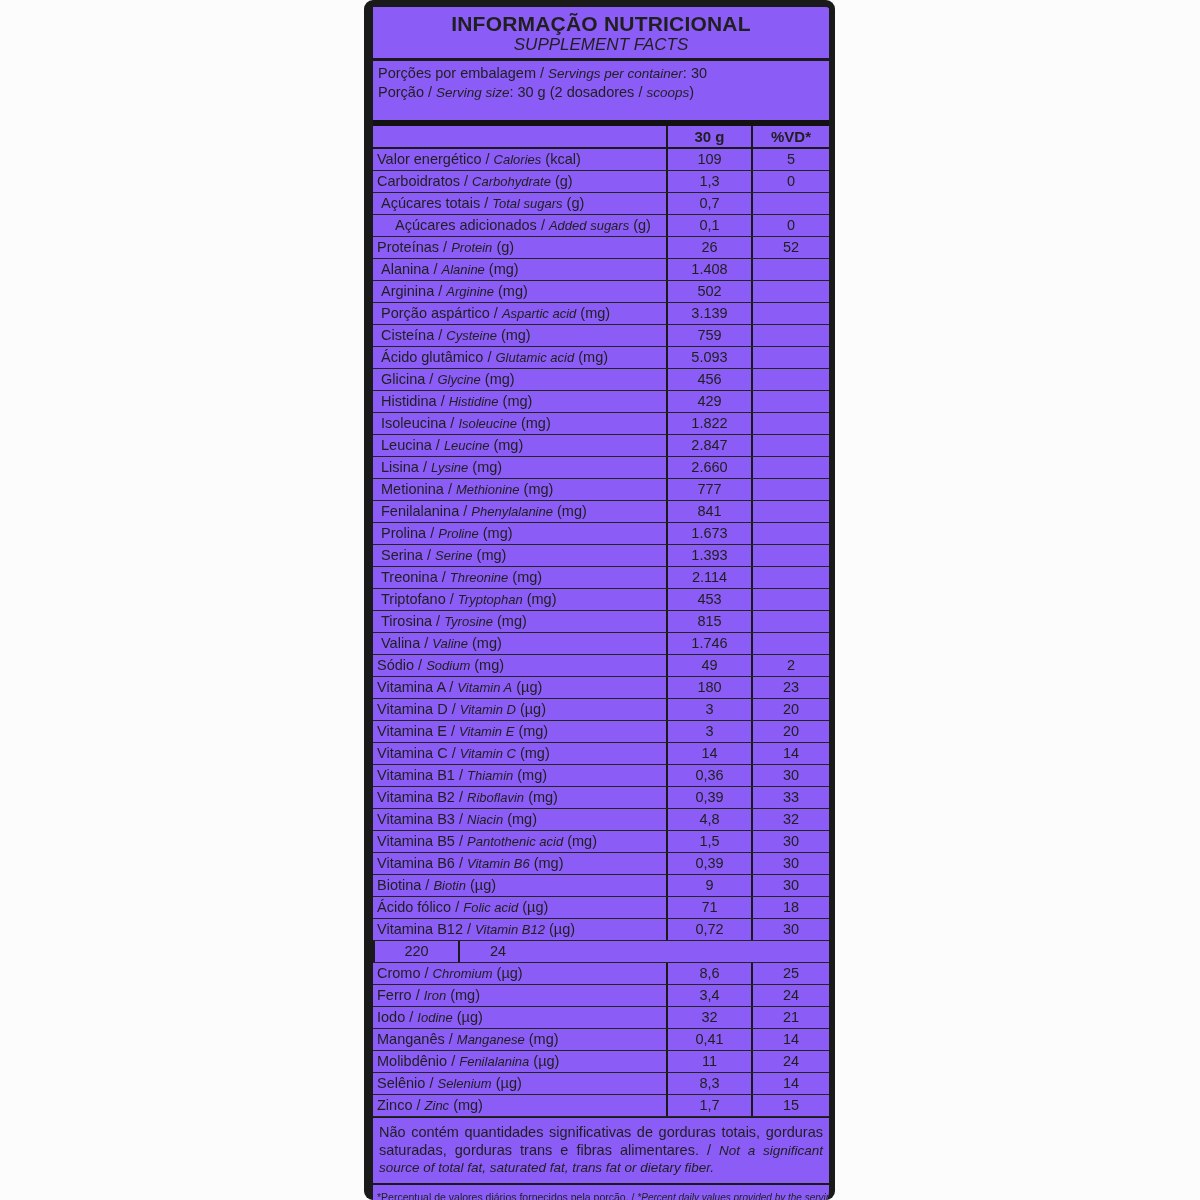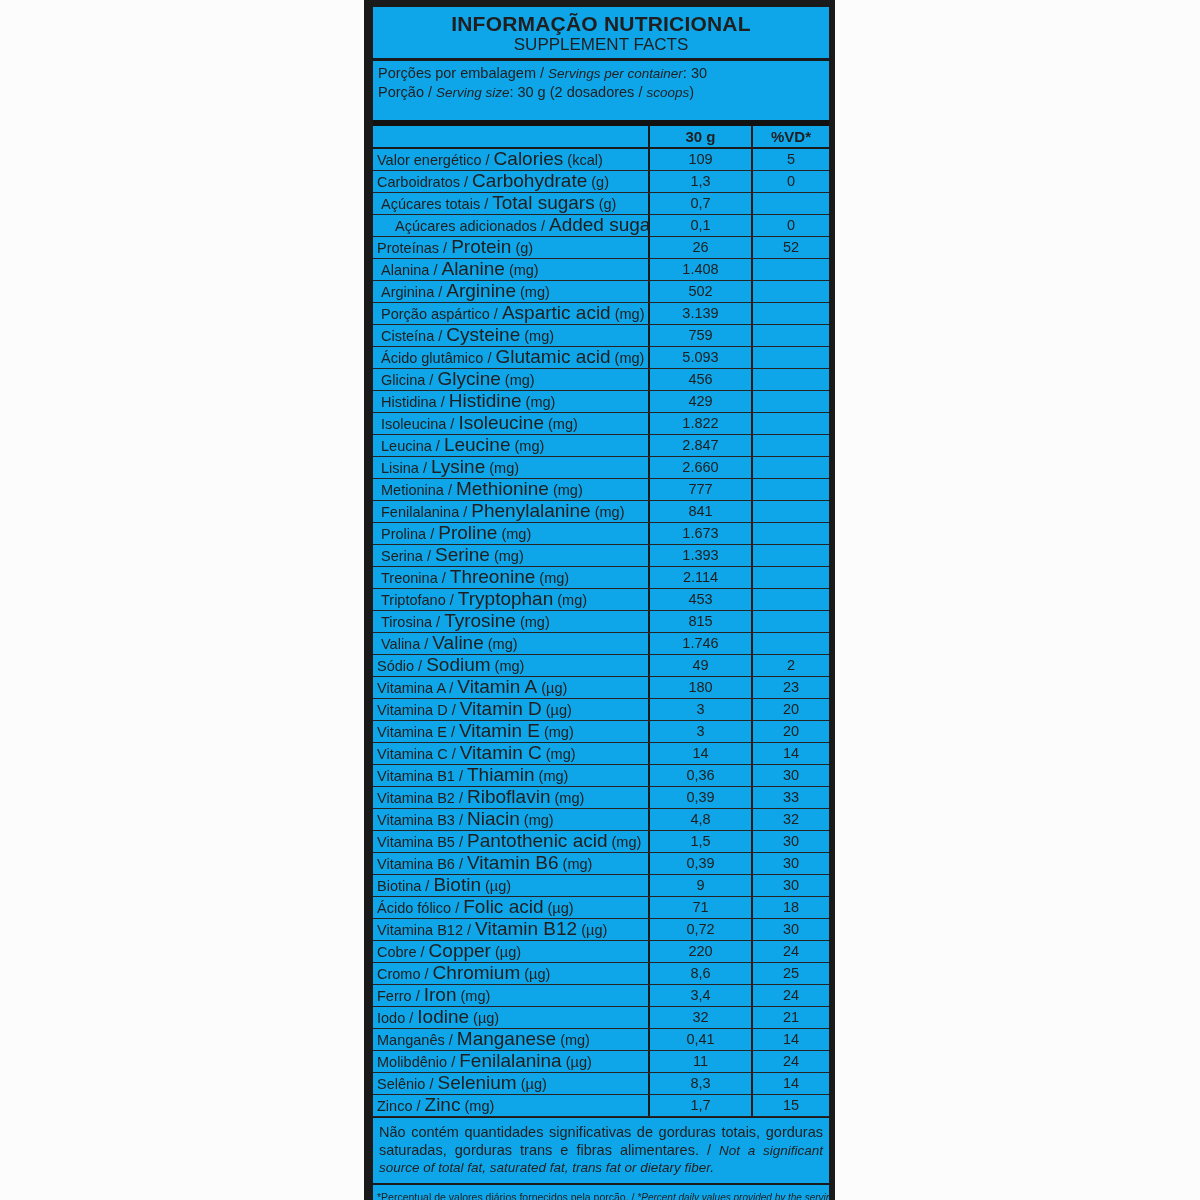--- a/index.html
+++ b/index.html
@@ -5,48 +5,49 @@
   html,body{margin:0;padding:0;}
   body{
     width:1200px;height:1200px;position:relative;
     background:#fcfcfc;
     font-family:"Liberation Sans", sans-serif;
     color:#1f1f1f;
     -webkit-font-smoothing:antialiased;
   }
   .label-card{
     position:absolute;left:364px;top:0;width:471px;height:1200px;
-    box-sizing:border-box;background:#0ea5e9;
+    box-sizing:border-box;background:#8b5cf6;
     border-left:9px solid #1a1a1a;
     border-right:6px solid #1a1a1a;
     border-top:7px solid #1a1a1a;
     overflow:hidden;
+    border-radius:9px;
   }
   .title{
     text-align:center;font-weight:bold;font-size:21px;line-height:22px;
     padding-top:6px;letter-spacing:0.2px;
   }
   .subtitle{
-    text-align:center;font-size:17px;line-height:19px;
+    text-align:center;font-style:italic;font-size:17px;line-height:19px;
   }
   .rule-medium{border-top:3px solid #1a1a1a;margin-top:4px;}
   .serving{padding:3px 5px 18px 5px;font-size:14.5px;line-height:18px;}
   .seg-it{font-style:italic;font-size:0.93em;}
   .thick-bar{border-top:6px solid #121212;}
   .thead{display:flex;height:21px;line-height:21px;font-weight:bold;font-size:15px;
          border-bottom:2px solid #1a1a1a;}
   .thead .c1{flex:1;}
-  .col-amount{width:103px;border-left:2.5px solid #1a1a1a;text-align:center;box-sizing:border-box;}
+  .col-amount{width:85px;border-left:2.5px solid #1a1a1a;text-align:center;box-sizing:border-box;}
   .col-dv{width:78px;border-left:2.5px solid #1a1a1a;text-align:center;box-sizing:border-box;}
   .row{display:flex;height:22px;box-sizing:border-box;border-bottom:1.7px solid #242424;
        font-size:14.5px;line-height:20px;}
   .cell-label{flex:1;padding-left:4px;white-space:nowrap;overflow:hidden;}
   .ind-1{padding-left:8px;}
   .ind-2{padding-left:22px;}
-  .en{font-size:19px;}
+  .en{font-style:italic;font-size:13px;}
   .note{border-top:1.5px solid #1a1a1a;padding:6px 6px 4px 6px;
         font-size:14.5px;line-height:17.5px;text-align:justify;}
   .foot-rule{border-top:2px solid #1a1a1a;margin-top:2px;}
   .footnote{padding:6px 4px 0 4px;font-size:10.5px;line-height:13px;white-space:nowrap;}
   .footnote .seg-it{font-size:10px;}
 </style>
 </head>
 <body>
 
 <div class="label-card">
@@ -242,21 +243,20 @@
         <div class="cell-label"><span>Ácido fólico / </span><span class="en">Folic acid</span><span> (µg)</span></div>
         <div class="col-amount">71</div>
         <div class="col-dv">18</div>
       </div>
       <div class="row">
         <div class="cell-label"><span>Vitamina B12 / </span><span class="en">Vitamin B12</span><span> (µg)</span></div>
         <div class="col-amount">0,72</div>
         <div class="col-dv">30</div>
       </div>
       <div class="row">
-        <div class="cell-label"><span>Cobre / </span><span class="en">Copper</span><span> (µg)</span></div>
         <div class="col-amount">220</div>
         <div class="col-dv">24</div>
       </div>
       <div class="row">
         <div class="cell-label"><span>Cromo / </span><span class="en">Chromium</span><span> (µg)</span></div>
         <div class="col-amount">8,6</div>
         <div class="col-dv">25</div>
       </div>
       <div class="row">
         <div class="cell-label"><span>Ferro / </span><span class="en">Iron</span><span> (mg)</span></div>

